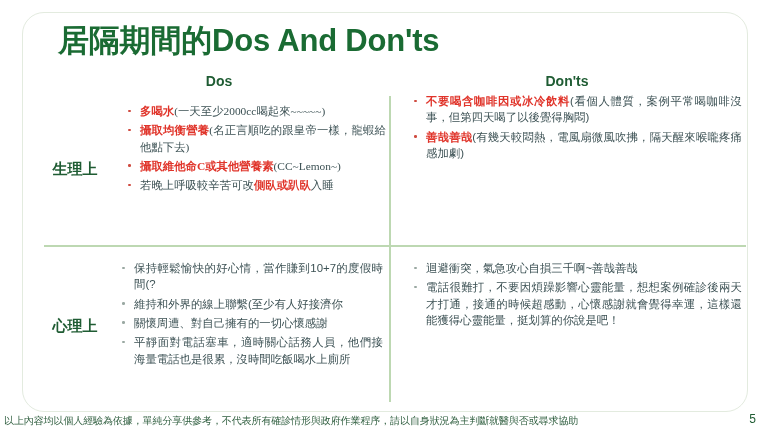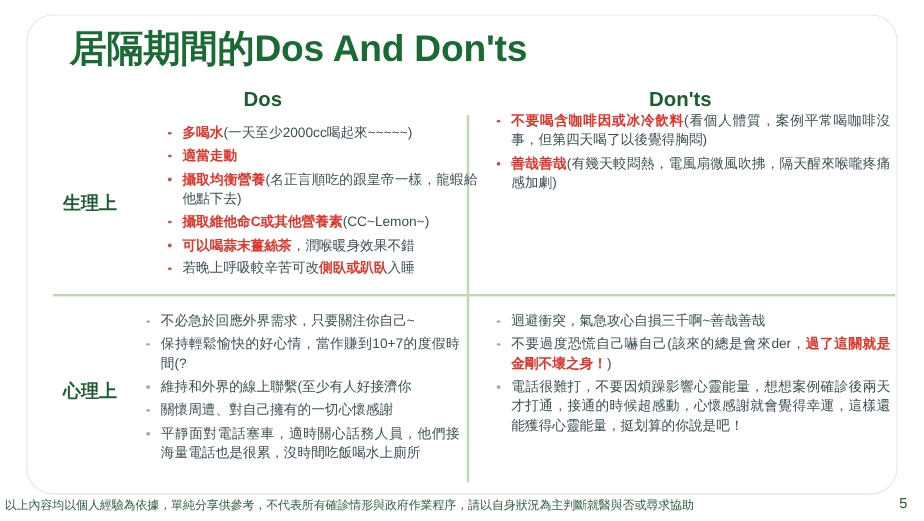--- a/index.html
+++ b/index.html
@@ -44,21 +44,21 @@
     font-weight: bold;
     color: #1a6b33;
     letter-spacing: -0.2px;
     white-space: nowrap;
     line-height: 1.25;
   }
 
   .col-head {
     position: absolute;
     top: 73px;
-    font-size: 17px;
+    font-size: 14px;
     font-weight: bold;
     color: #1f5c33;
     text-align: center;
     white-space: nowrap;
   }
   .col-head.dos   { left: 160px; width: 118px; }
   .col-head.donts { left: 508px; width: 118px; }
 
   
   .v-divider {
@@ -91,21 +91,21 @@
   .row-label.physical  { left: 32px; top: 160px; }
   .row-label.psych     { left: 32px; top: 317px; }
 
   
   .list {
     position: absolute;
     margin: 0;
     padding: 0;
     list-style: none;
   }
-  .list.dos-phys   { left: 136px; top: 103px; width: 262px; }
+  .list.dos-phys   { left: 124px; top: 103px; width: 262px; font-family: Liberation Serif, serif; }
   .list.donts-phys { left: 410px; top: 93px; width: 332px; }
   .list.dos-psy    { left: 118px; top: 260px; width: 265px; }
   .list.donts-psy  { left: 410px; top: 260px; width: 332px; }
 
   .list li {
     position: relative;
     padding-left: 16px;
     margin-bottom: 3.2px;
     font-size: 11.4px;
     line-height: 1.42;
@@ -166,38 +166,34 @@
   <div class="col-head donts">Don'ts</div>
 
   <div class="v-divider"></div>
   <div class="h-divider"></div>
 
   <div class="row-label physical">生理上</div>
   <div class="row-label psych">心理上</div>
 
   <ul class="list dos-phys">
       <li><span class="hl">多喝水</span><span class="pl">(一天至少2000cc喝起來~~~~~)</span></li>
-      <li><span class="hl">適當走動</span></li>
       <li><span class="hl">攝取均衡營養</span><span class="pl">(名正言順吃的跟皇帝一樣，龍蝦給他點下去)</span></li>
       <li><span class="hl">攝取維他命C或其他營養素</span><span class="pl">(CC~Lemon~)</span></li>
-      <li><span class="hl">可以喝蒜末薑絲茶</span><span class="pl">，潤喉暖身效果不錯</span></li>
       <li><span class="pl">若晚上呼吸較辛苦可改</span><span class="hl">側臥或趴臥</span><span class="pl">入睡</span></li>
     </ul>
   <ul class="list donts-phys">
       <li><span class="hl">不要喝含咖啡因或冰冷飲料</span><span class="pl">(看個人體質，案例平常喝咖啡沒事，但第四天喝了以後覺得胸悶)</span></li>
       <li><span class="hl">善哉善哉</span><span class="pl">(有幾天較悶熱，電風扇微風吹拂，隔天醒來喉嚨疼痛感加劇)</span></li>
     </ul>
   <ul class="list dos-psy">
-      <li><span class="pl">不必急於回應外界需求，只要關注你自己~</span></li>
       <li><span class="pl">保持輕鬆愉快的好心情，當作賺到10+7的度假時間(?</span></li>
       <li><span class="pl">維持和外界的線上聯繫(至少有人好接濟你</span></li>
       <li><span class="pl">關懷周遭、對自己擁有的一切心懷感謝</span></li>
       <li><span class="pl">平靜面對電話塞車，適時關心話務人員，他們接海量電話也是很累，沒時間吃飯喝水上廁所</span></li>
     </ul>
   <ul class="list donts-psy">
       <li><span class="pl">迴避衝突，氣急攻心自損三千啊~善哉善哉</span></li>
-      <li><span class="pl">不要過度恐慌自己嚇自己(該來的總是會來der，</span><span class="hl">過了這關就是金剛不壞之身！</span><span class="pl">)</span></li>
       <li><span class="pl">電話很難打，不要因煩躁影響心靈能量，想想案例確診後兩天才打通，接通的時候超感動，心懷感謝就會覺得幸運，這樣還能獲得心靈能量，挺划算的你說是吧！</span></li>
     </ul>
 
   <div class="footer">以上內容均以個人經驗為依據，單純分享供參考，不代表所有確診情形與政府作業程序，請以自身狀況為主判斷就醫與否或尋求協助</div>
   <div class="page-no">5</div>
 </div>
 
 </body></html>

